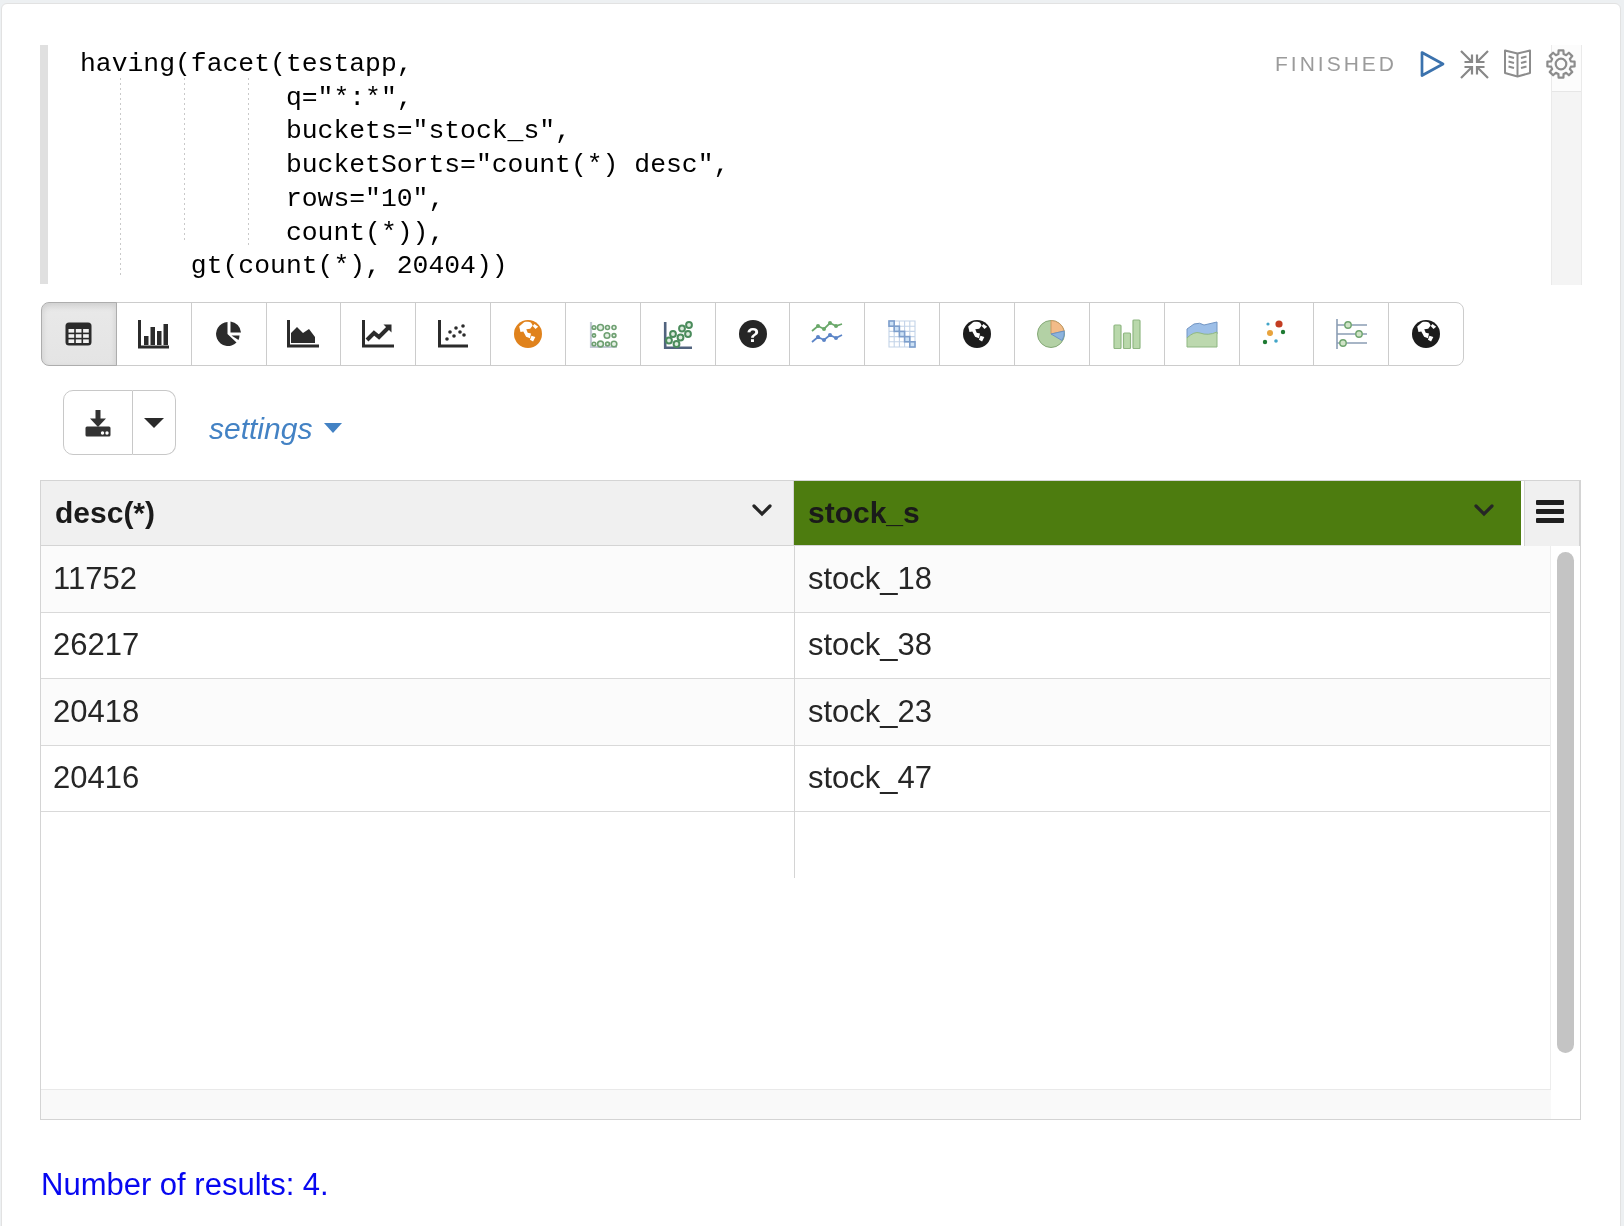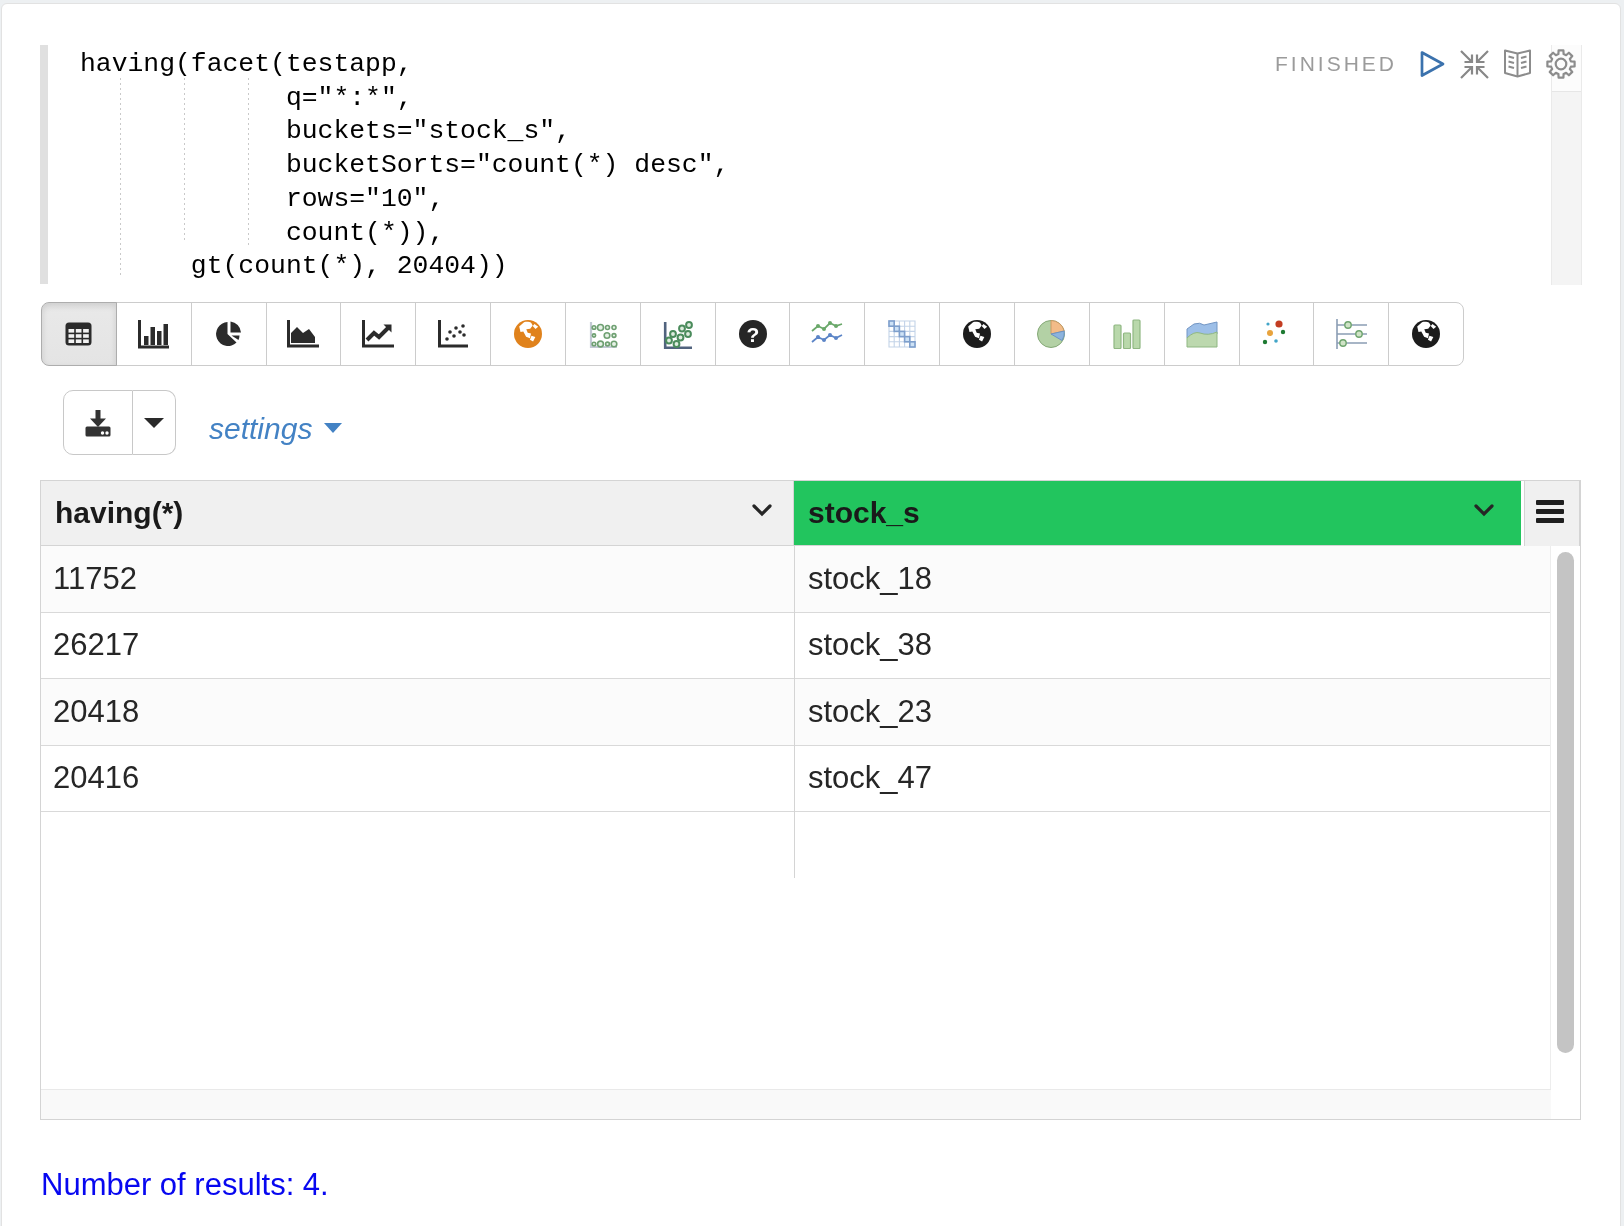--- a/index.html
+++ b/index.html
@@ -37,21 +37,21 @@
   border-radius:0 10px 10px 0; display:flex; align-items:center; justify-content:center; }
 .settings { left:209px; top:412px; font-size:30px; color:#4382c4;font-style:italic; }
 .scaret { display:inline-block; width:0; height:0; border-left:9px solid transparent;
   border-right:9px solid transparent; border-top:10px solid #4382c4; margin-left:12px; vertical-align:middle; margin-top:-6px;}
 
 
 .grid { left:40px; top:480px; width:1541px; height:640px; border:1px solid #d4d4d4; background:#fff; }
 .hcell { position:absolute; top:0; height:65px; border-bottom:1px solid #d4d4d4; display:flex; align-items:center;
   font-weight:bold; font-size:30px; color:#1a1a1a; padding-left:14px; }
 .hc1 { left:0; width:753px; border-right:1px solid #d4d4d4; background:#f0f0f0;}
-.hc2 { left:753px; width:727px; background:#22c55e;}
+.hc2 { left:753px; width:727px; background:#4d7c0f;}
 .hmenu { position:absolute; top:0; left:1483px; width:56px; height:67px; background:#f0f0f0; border:1px solid #d4d4d4;
   border-top:none; display:flex; align-items:center; justify-content:center; }
 .hchev { position:absolute; top:23px; }
 .grow { position:absolute; left:0; width:1510px; height:66.5px; border-bottom:1px solid #d9d9d9;
   font-size:31px; color:#262626; }
 .grow .c1 { position:absolute; left:12px; top:0; height:65px; display:flex; align-items:center; }
 .grow .c2 { position:absolute; left:767px; top:0; height:65px; display:flex; align-items:center; }
 .coldiv { position:absolute; left:753px; top:65px; width:1px; height:332px; background:#d4d4d4; }
 .vsb { position:absolute; left:1509px; top:65px; width:30px; height:543px; background:#fff; border-left:1px solid #ededed; }
 .vthumb { position:absolute; left:6px; top:6px; width:17px; height:501px; border-radius:9px; background:#c4c4c4; }
@@ -313,21 +313,21 @@
   </div>
   <div class="dlcaret">
     <svg width="22" height="12" viewBox="0 0 22 12">
         <path d="M1 1 L21 1 L11 11 Z" fill="#2a2a2a"></path>
       </svg>
   </div>
 </div>
 <div class="abs settings">settings<span class="scaret"></span></div>
 
 <div class="abs grid">
-  <div class="hcell hc1">having(*)</div>
+  <div class="hcell hc1">desc(*)</div>
   <div class="hcell hc2">stock_s</div>
   <svg class="hchev" style="left:711px" width="20" height="13" viewBox="0 0 20 13">
       <path d="M2 2 L10 10 L18 2" fill="none" stroke="#262626" stroke-width="3.2" stroke-linecap="round"></path>
     </svg>
   <svg class="hchev" style="left:1433px" width="20" height="13" viewBox="0 0 20 13">
       <path d="M2 2 L10 10 L18 2" fill="none" stroke="#262626" stroke-width="3.2" stroke-linecap="round"></path>
     </svg>
   <div class="hmenu">
     <svg style="margin:-6px 4px 0 0" width="28" height="25" viewBox="0 0 28 25">
       <rect x="0" y="1" width="28" height="5" rx="1" fill="#1f1f1f"></rect>

